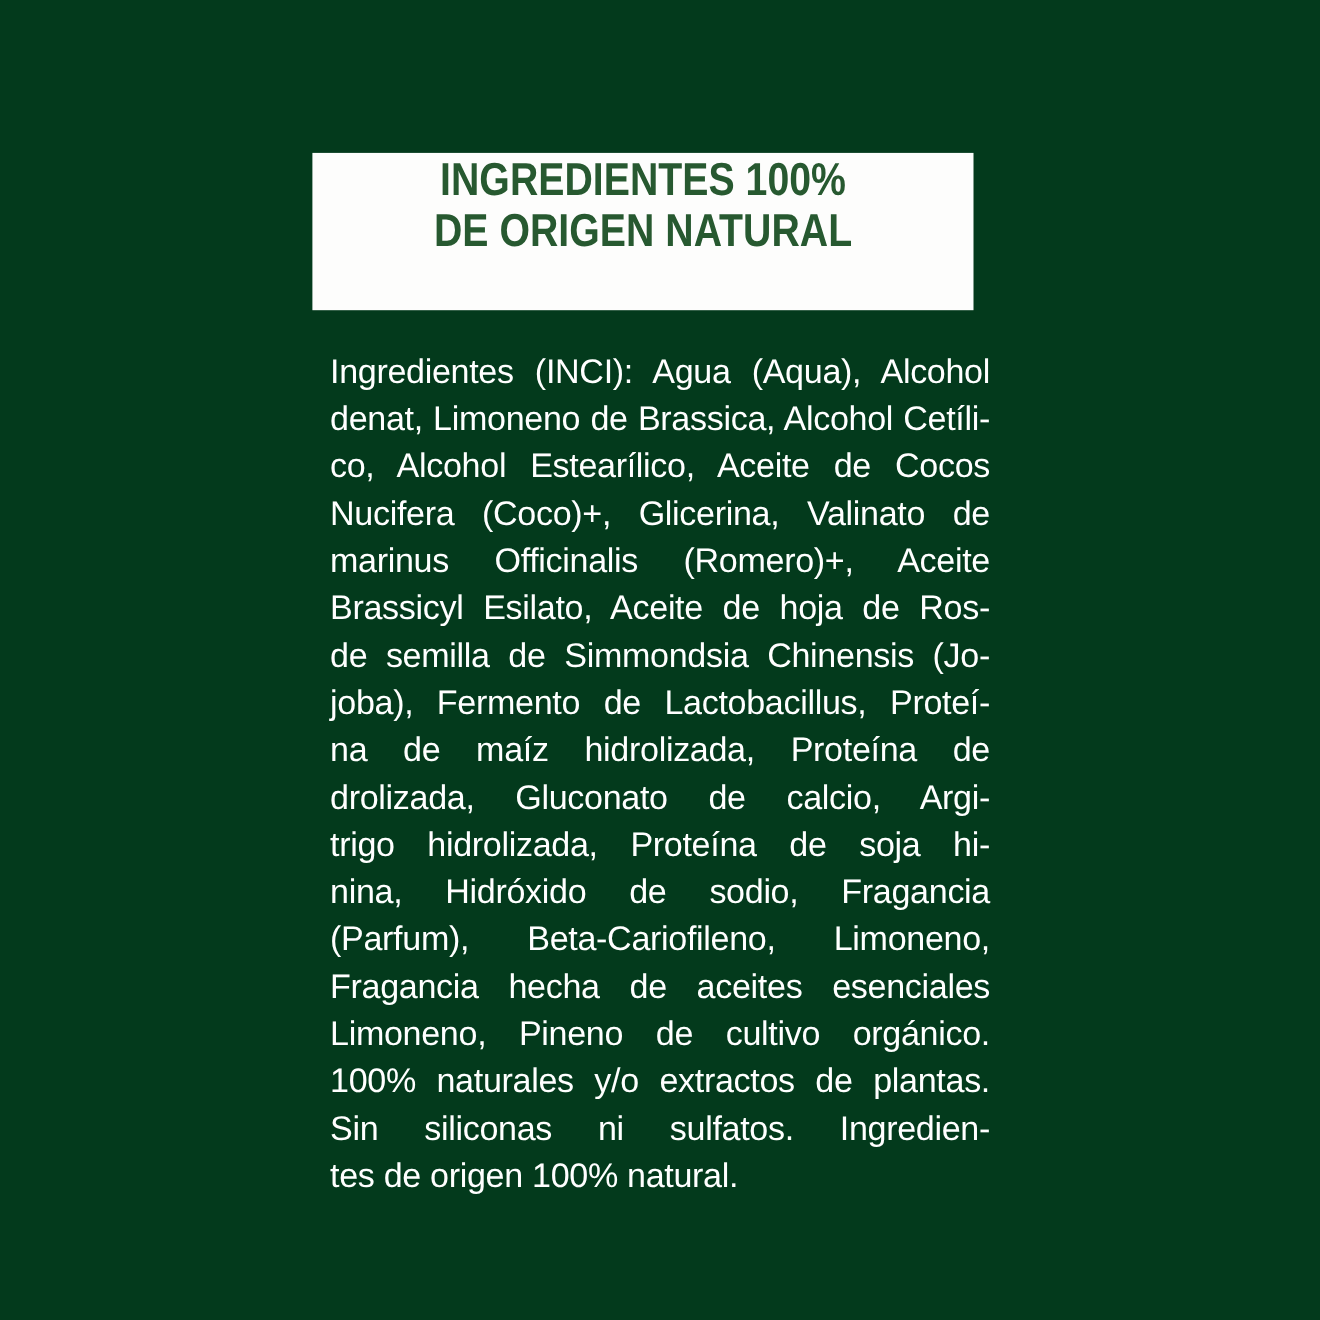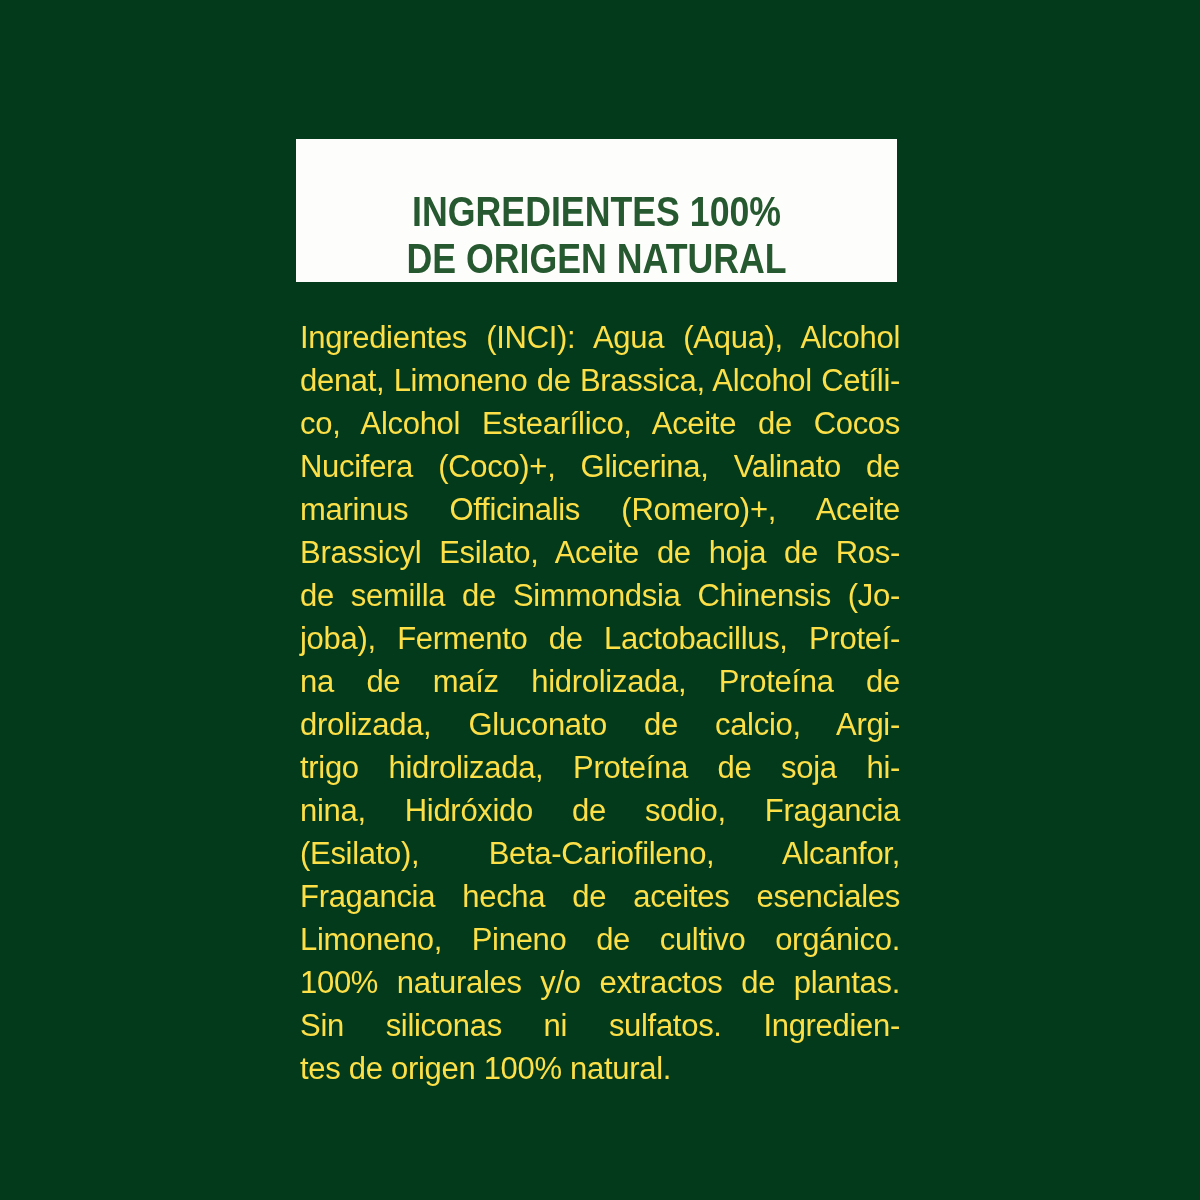--- a/index.html
+++ b/index.html
@@ -10,45 +10,45 @@
   .canvas {
     position: relative;
     width: 1200px;
     height: 1200px;
     background: #033a1c;
     overflow: hidden;
     font-family: "Liberation Sans", sans-serif;
   }
   .header-box {
     position: absolute;
-    left: 296px;
+    left: 284px;
     top: 139px;
     width: 601px;
     height: 143px;
     background: #fdfdfc;
     display: flex;
-    align-items: flex-end;
+    align-items: flex-start;
     justify-content: center;
   }
   .header-text {
     color: #275930;
     font-weight: bold;
     font-size: 42px;
     line-height: 47px;
     text-align: center;
     white-space: nowrap;
     transform: scaleX(0.85);
     transform-origin: center;
   }
   .body-text {
     position: absolute;
     left: 300px;
     top: 316px;
     width: 600px;
-    color: #fde047;
+    color: #ffffff;
     font-size: 31px;
     line-height: 43px;
     letter-spacing: -0.3px;
   }
   .jline {
     text-align: justify;
     text-align-last: justify;
   }
   .jline.last {
     text-align: left;
@@ -73,21 +73,21 @@
     <div class="jline">co, Alcohol Estearílico, Aceite de Cocos</div>
     <div class="jline">Nucifera (Coco)+, Glicerina, Valinato de</div>
     <div class="jline">marinus Officinalis (Romero)+, Aceite</div>
     <div class="jline">Brassicyl Esilato, Aceite de hoja de Ros-</div>
     <div class="jline">de semilla de Simmondsia Chinensis (Jo-</div>
     <div class="jline">joba), Fermento de Lactobacillus, Proteí-</div>
     <div class="jline">na de maíz hidrolizada, Proteína de</div>
     <div class="jline">drolizada, Gluconato de calcio, Argi-</div>
     <div class="jline">trigo hidrolizada, Proteína de soja hi-</div>
     <div class="jline">nina, Hidróxido de sodio, Fragancia</div>
-    <div class="jline">(Esilato), Beta-Cariofileno, Alcanfor,</div>
+    <div class="jline">(Parfum), Beta-Cariofileno, Limoneno,</div>
     <div class="jline">Fragancia hecha de aceites esenciales</div>
     <div class="jline">Limoneno, Pineno de cultivo orgánico.</div>
     <div class="jline">100% naturales y/o extractos de plantas.</div>
     <div class="jline">Sin siliconas ni sulfatos. Ingredien-</div>
     <div class="jline last">tes de origen 100% natural.</div>
   </div>
 
 </div>
 
 </body></html>

